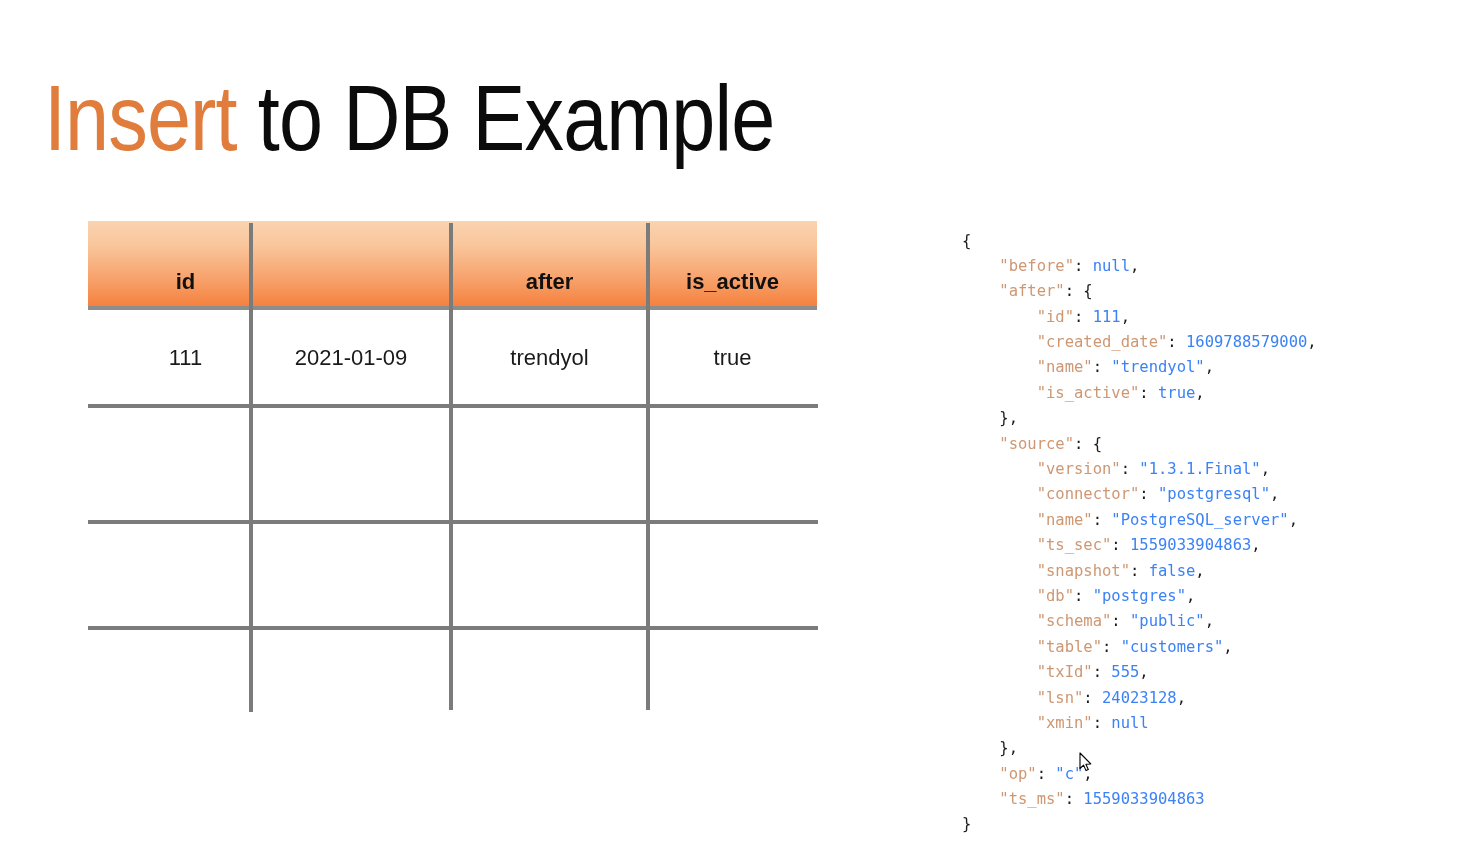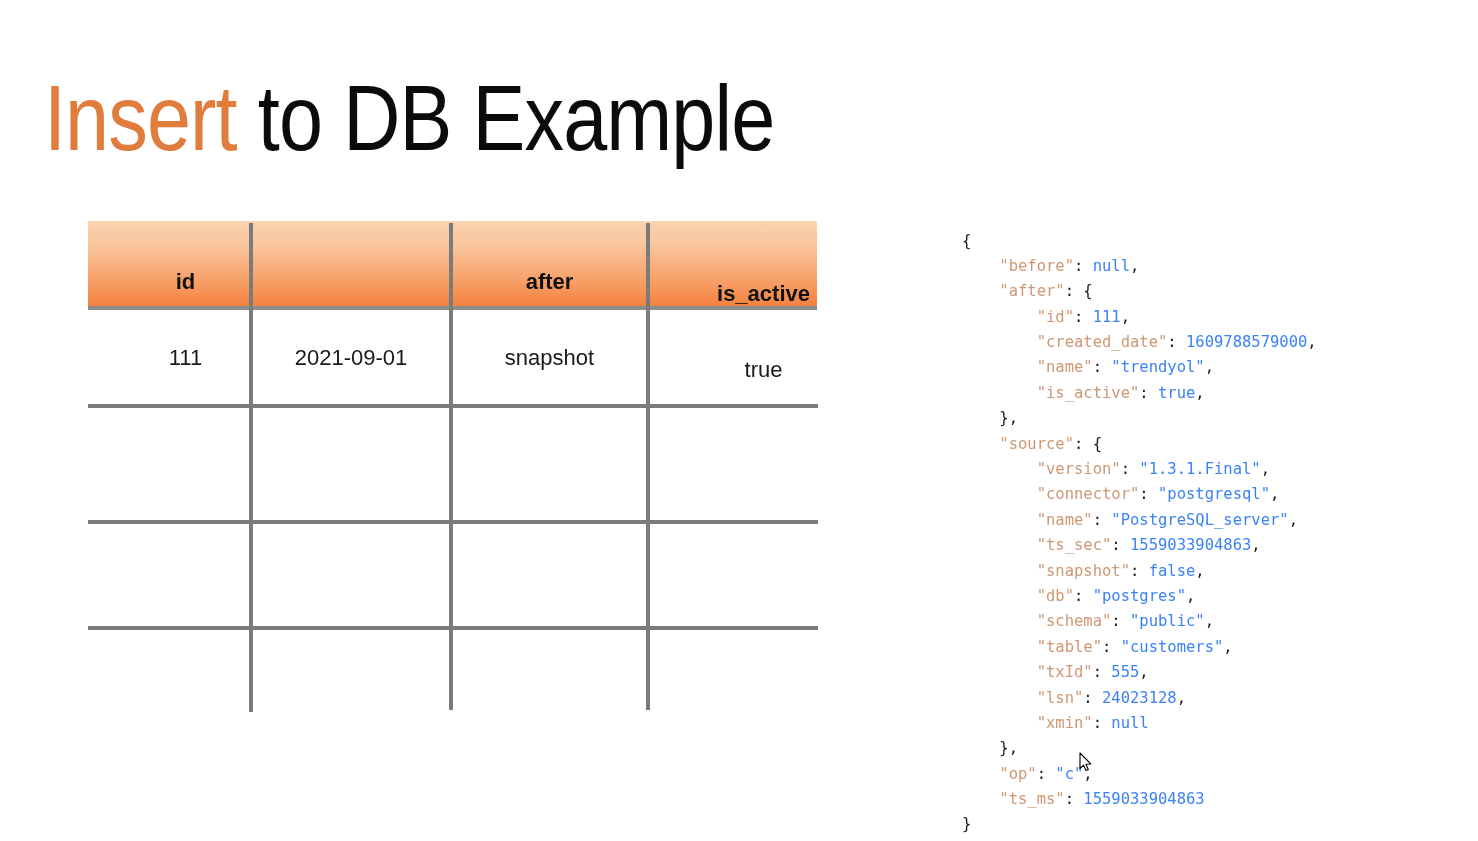--- a/index.html
+++ b/index.html
@@ -63,21 +63,21 @@
     font-weight: bold;
     color: #111;
     box-sizing: border-box;
     padding-top: 36px;
   }
 
   
   .col0 { left: 16px;   width: 163px; }
   .col1 { left: 163px; width: 200px; }
   .col2 { left: 363px; width: 197px; }
-  .col3 { left: 591px; width: 169px; margin-top: 12px; }
+  .col3 { left: 560px; width: 169px; }
 
   
   .t-header-border {
     position: absolute;
     left: 0;
     top: 85px;
     width: 729px;
     height: 4px;
     background: #8d8d8d;
   }
@@ -158,22 +158,22 @@
 
   <div class="t-header">
     <div class="hcell col0">id</div>
     <div class="hcell col2">after</div>
     <div class="hcell col3">is_active</div>
   </div>
   <div class="t-header-border"></div>
 
   <div class="t-row">
     <div class="dcell col0">111</div>
-    <div class="dcell col1">2021-09-01</div>
-    <div class="dcell col2">snapshot</div>
+    <div class="dcell col1">2021-01-09</div>
+    <div class="dcell col2">trendyol</div>
     <div class="dcell col3">true</div>
   </div>
 
   <div class="hline hline-1"></div>
   <div class="hline hline-2"></div>
   <div class="hline hline-3"></div>
 
   <div class="vline vline-1"></div>
   <div class="vline vline-2"></div>
   <div class="vline vline-3"></div>

